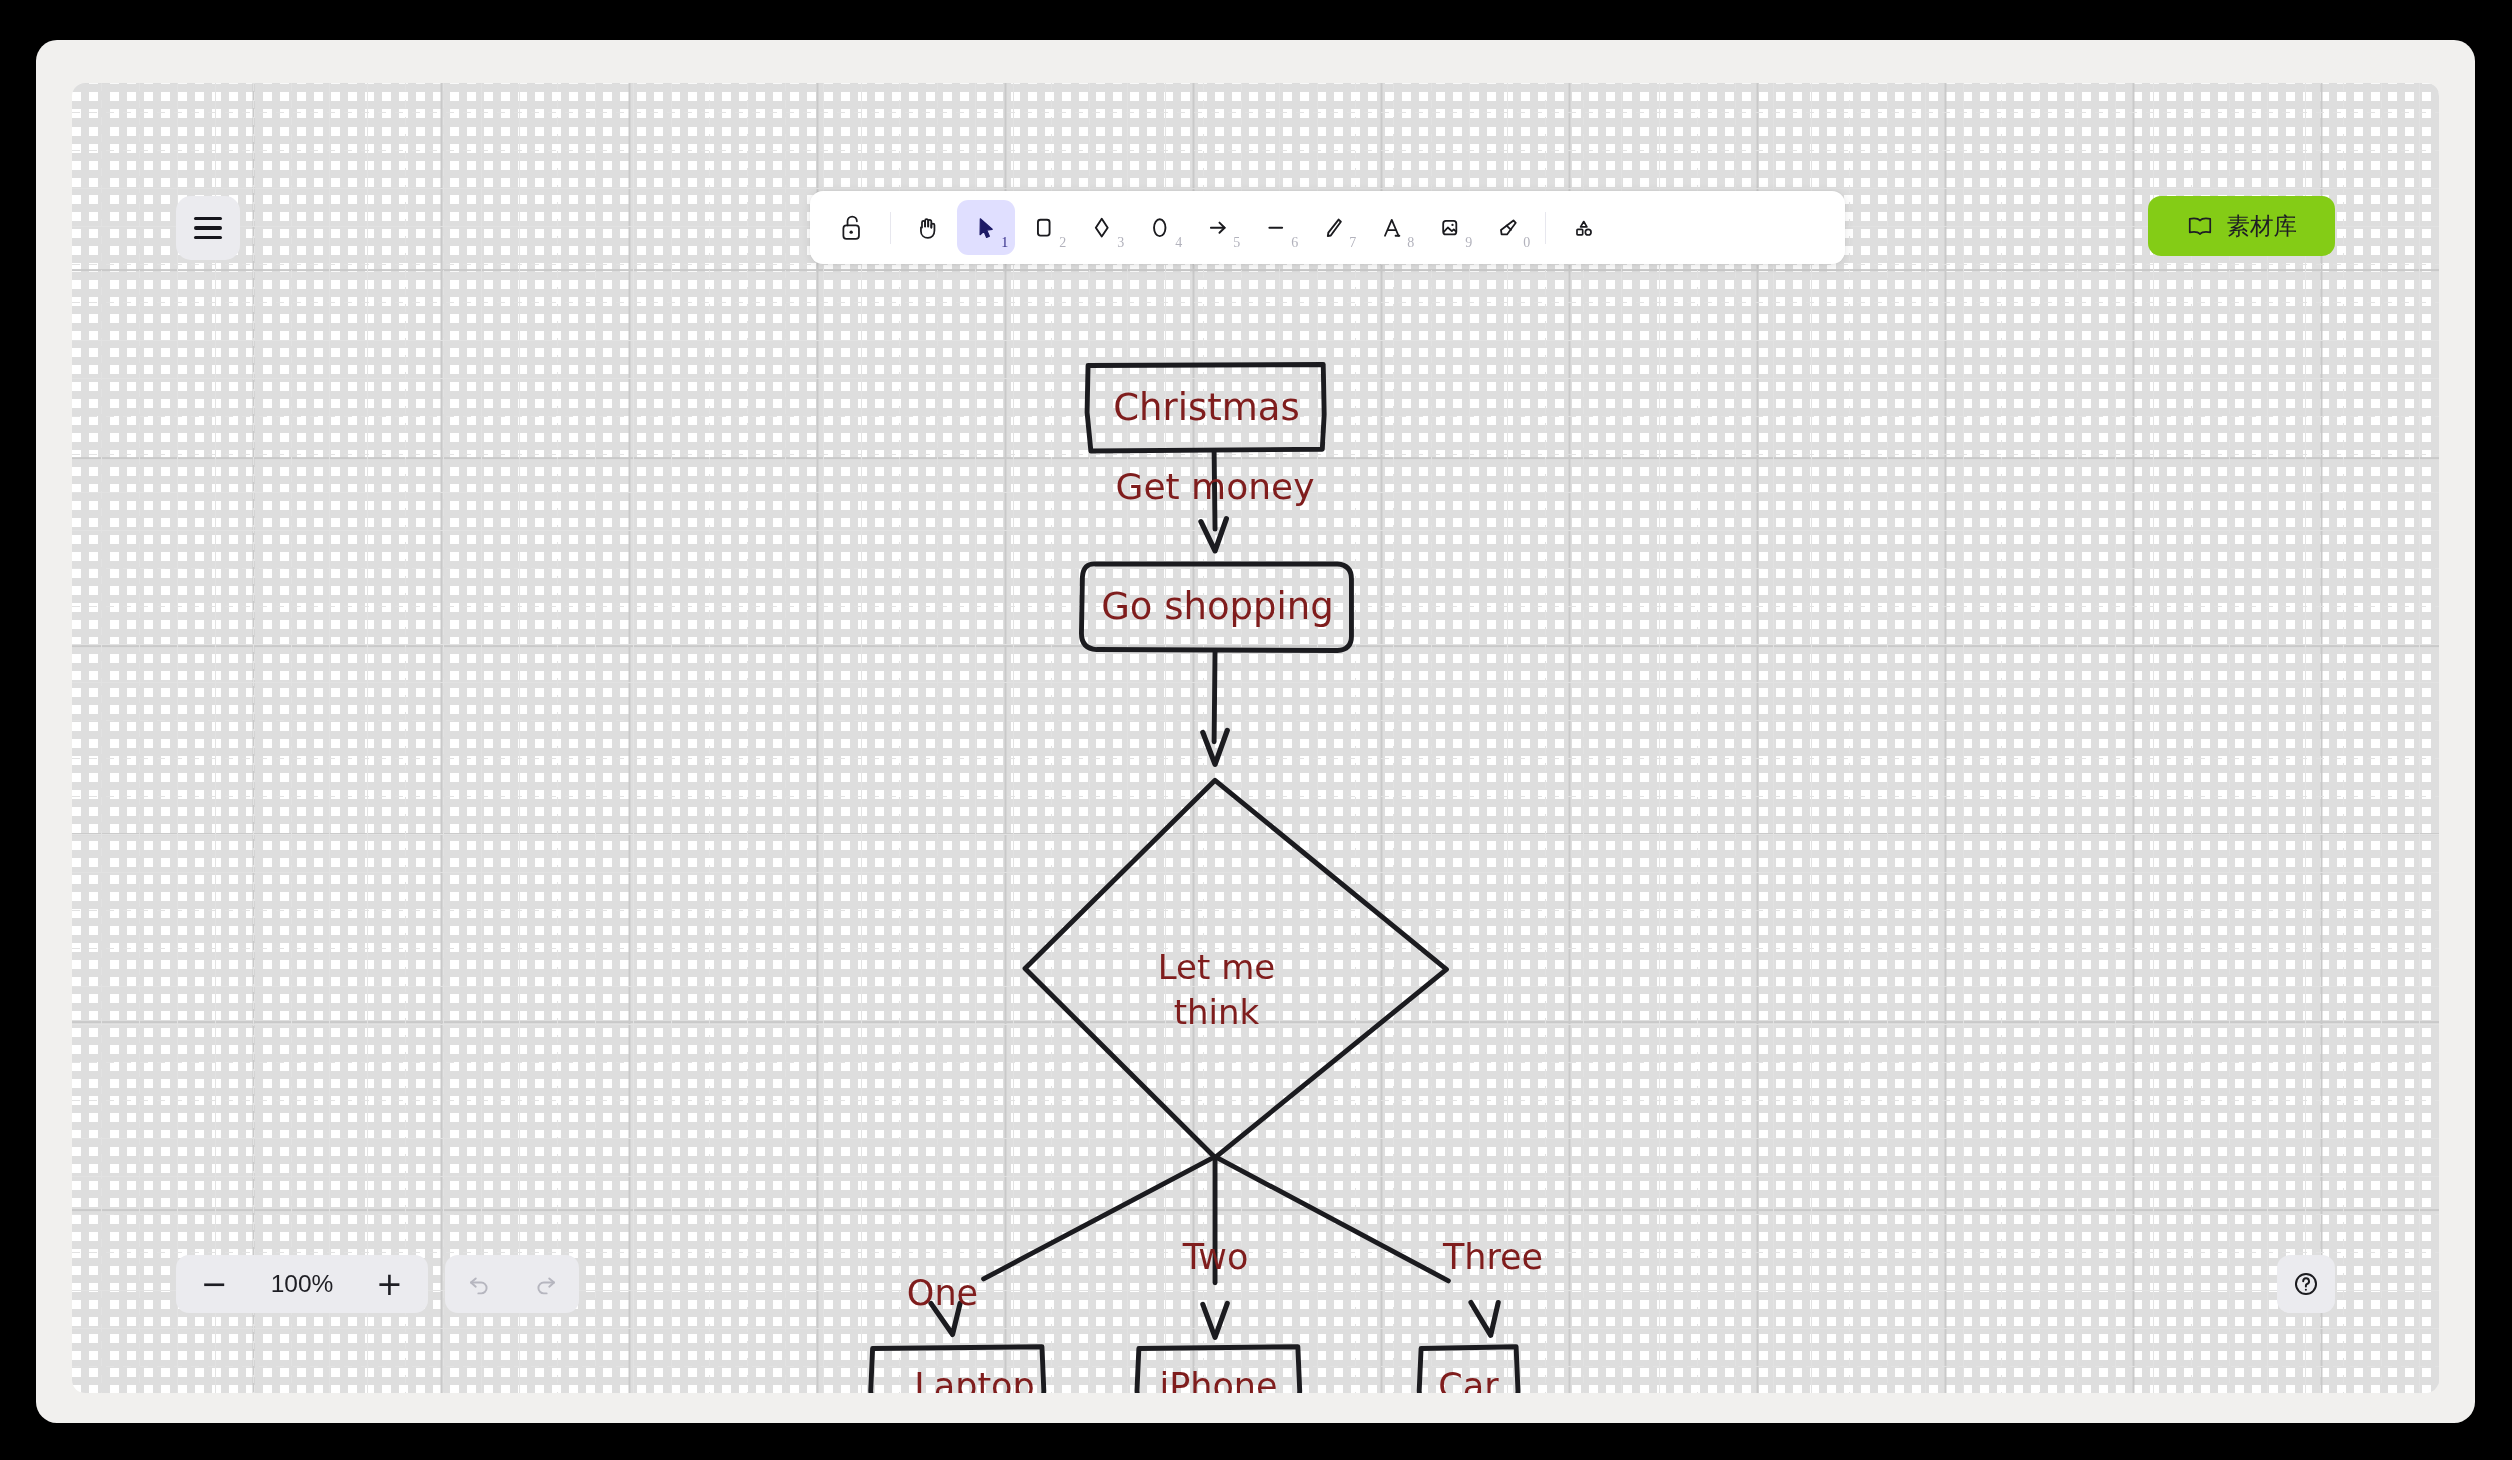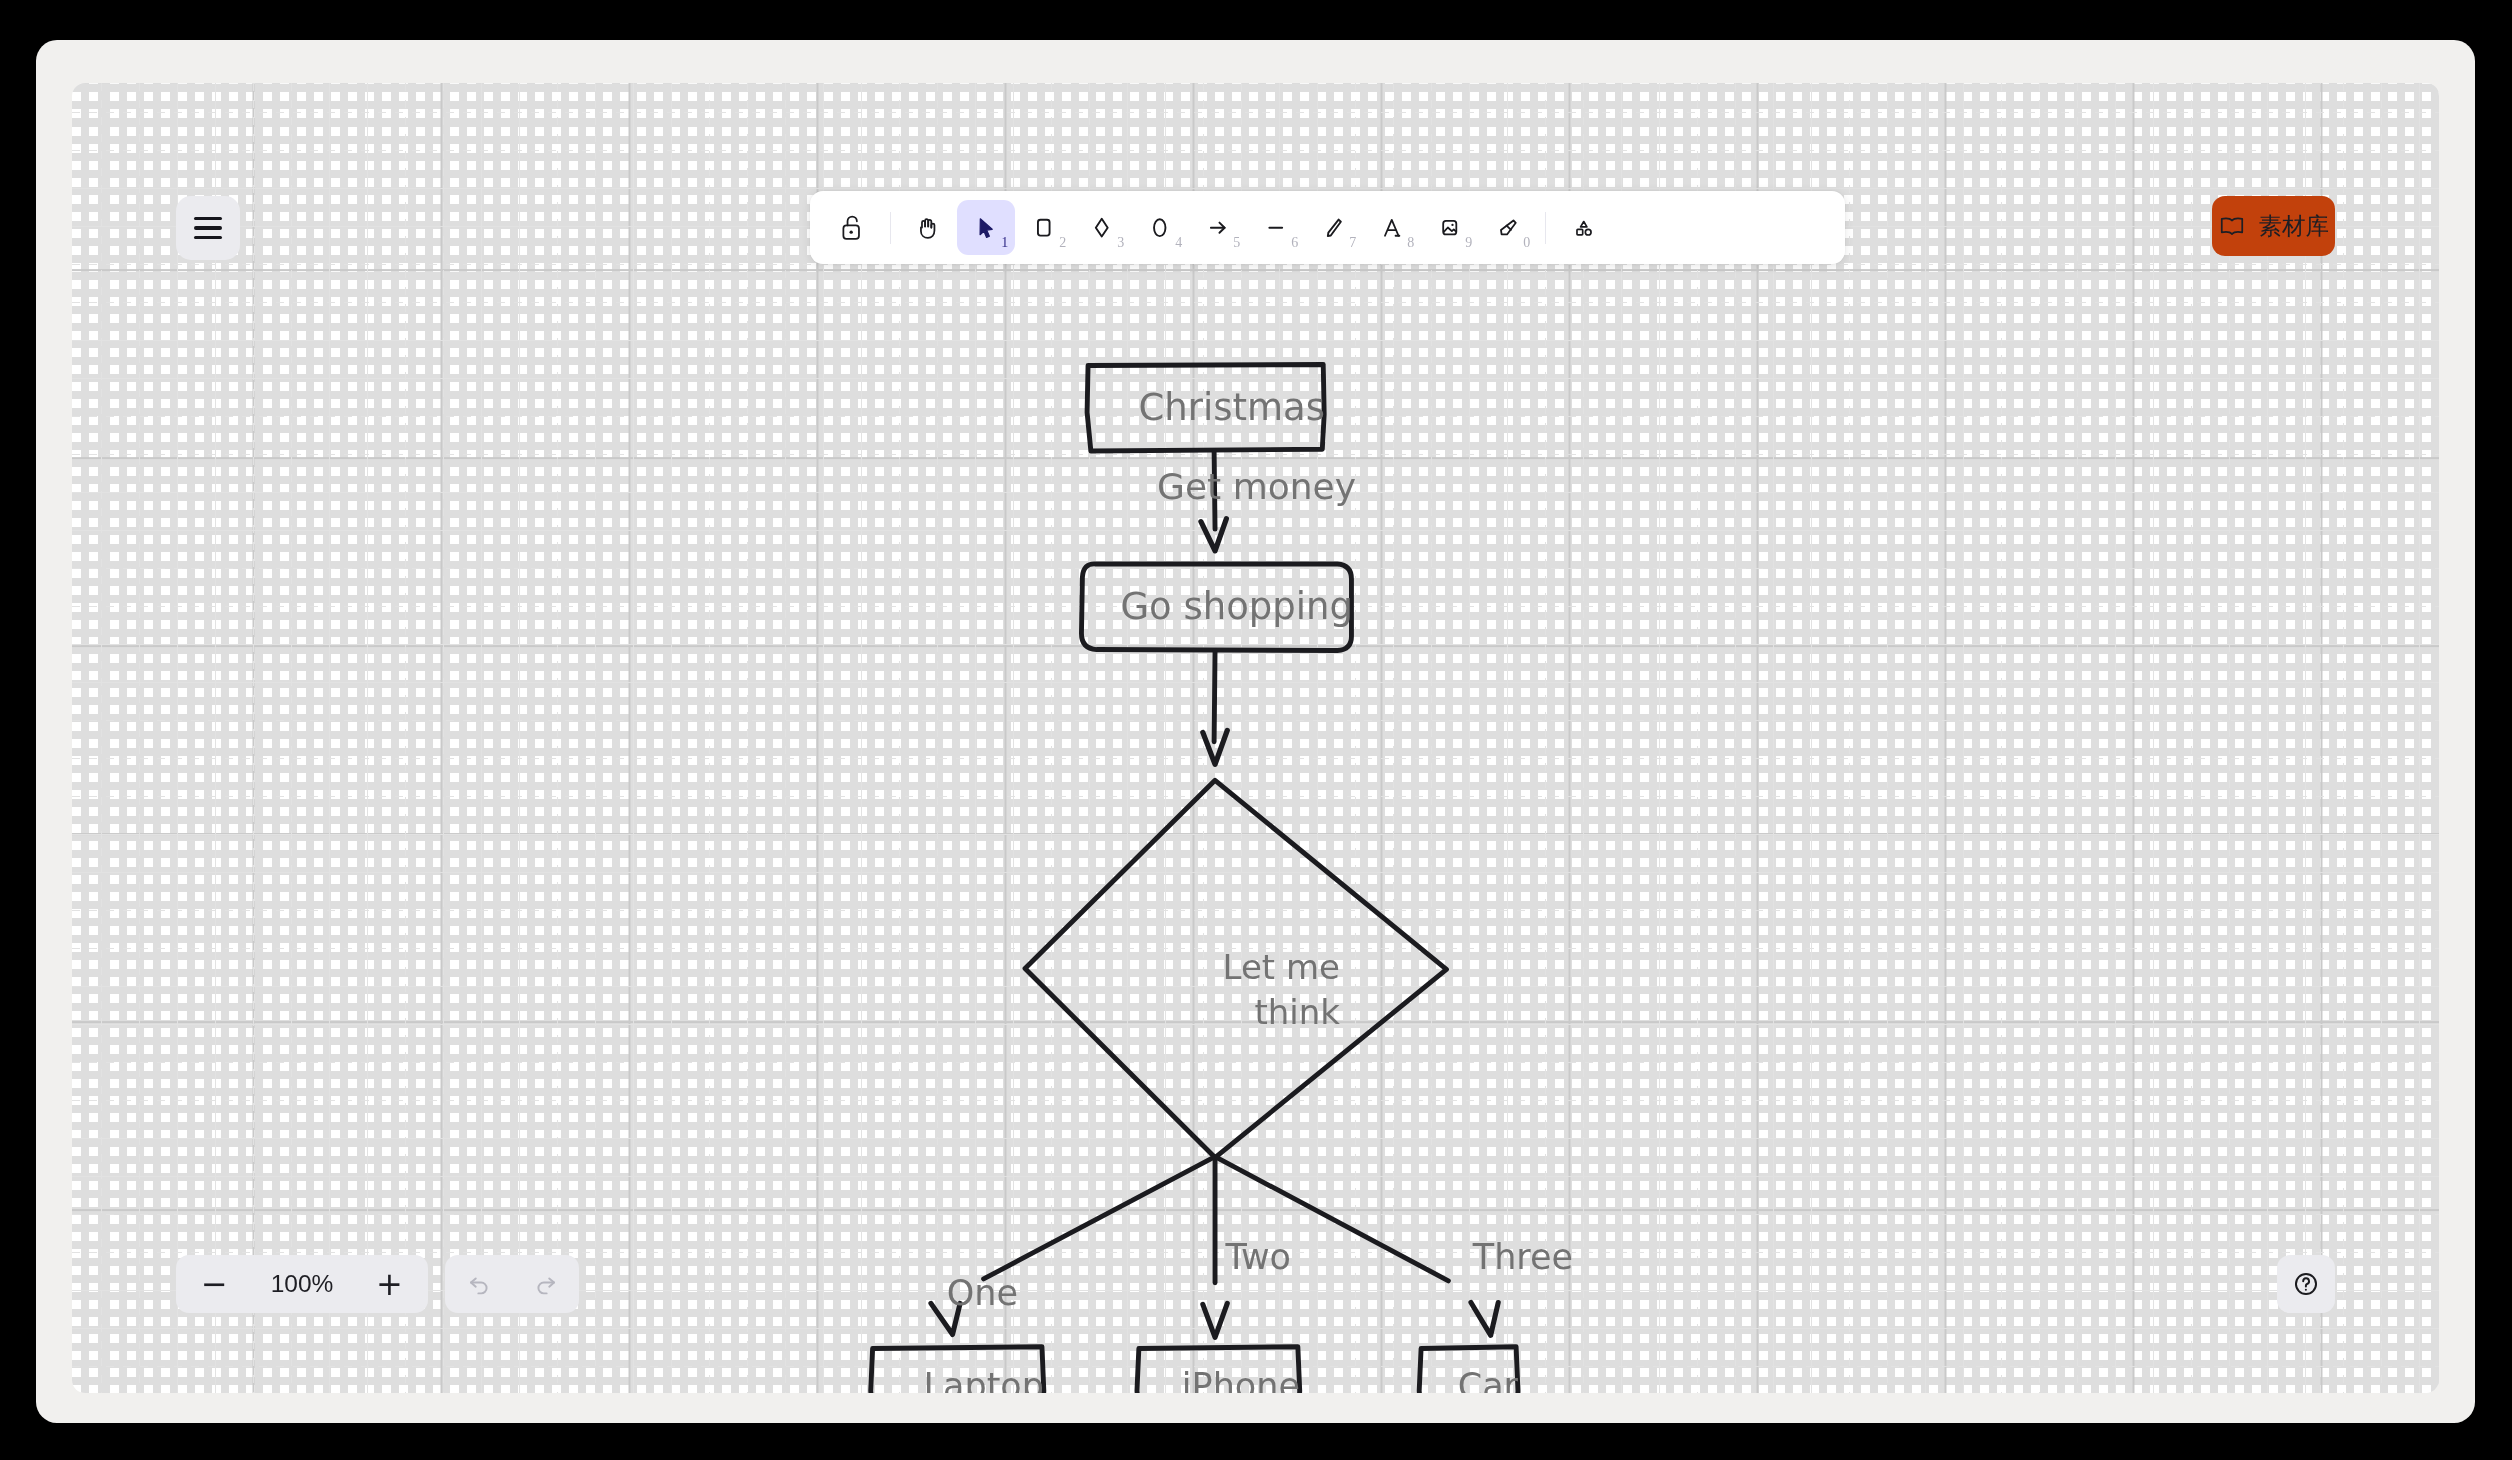--- a/index.html
+++ b/index.html
@@ -118,25 +118,25 @@
     background: #e7e7ee;
     margin: 0 8.5px;
     flex: 0 0 auto;
   }
 
   
   #library-button {
     position: absolute;
     right: 104px; top: 113px;
     height: 60px;
-    background: #c2410c;
+    background: #84cc16;
     border-radius: 13px;
     display: flex; align-items: center;
     gap: 13px;
-    padding: 0 6px;
+    padding: 0 38px;
     cursor: pointer;
   }
   #library-button .lib-label {
     font-size: 23.5px; color: #1e1e24;
     font-family: "DejaVu Sans", sans-serif;
     white-space: nowrap;
   }
 
   
   #canvas-hint {
@@ -193,23 +193,23 @@
   
   #diagram-layer {
     position: absolute; inset: 0;
     pointer-events: none;
   }
   #diagram-svg { position: absolute; left: 0; top: 0; }
 
   .sketch-text {
     position: absolute;
     font-family: "DejaVu Sans", sans-serif;
-    color: #737373;
+    color: #7f1d1d;
     white-space: pre;
-    text-align: right;
+    text-align: center;
     pointer-events: auto;
     cursor: default;
   }
 </style>
 </head>
 <body>
 
 <div id="app-window">
 
   <div id="canvas-surface">

